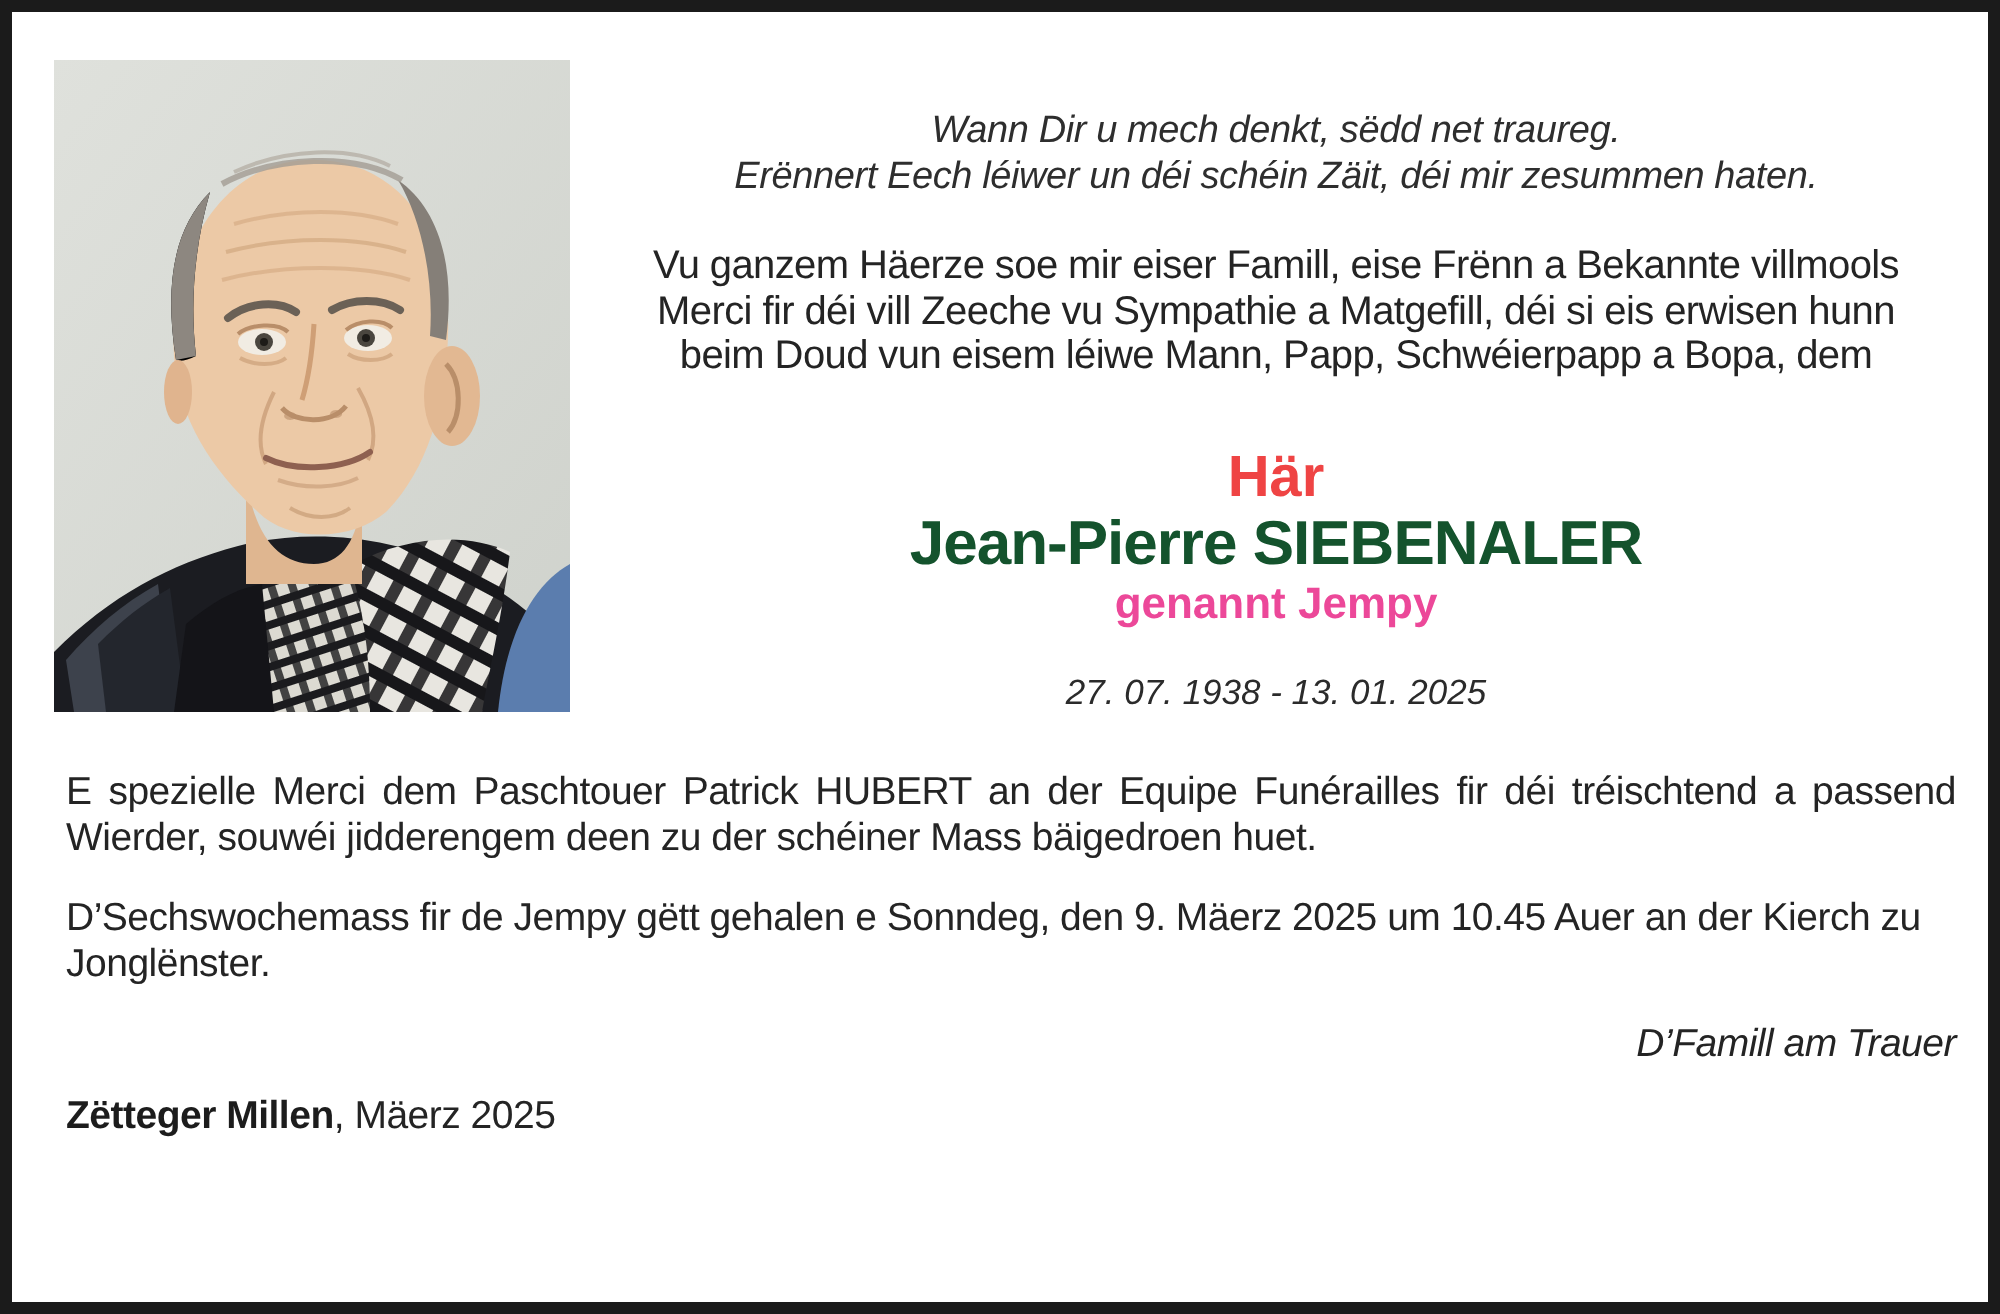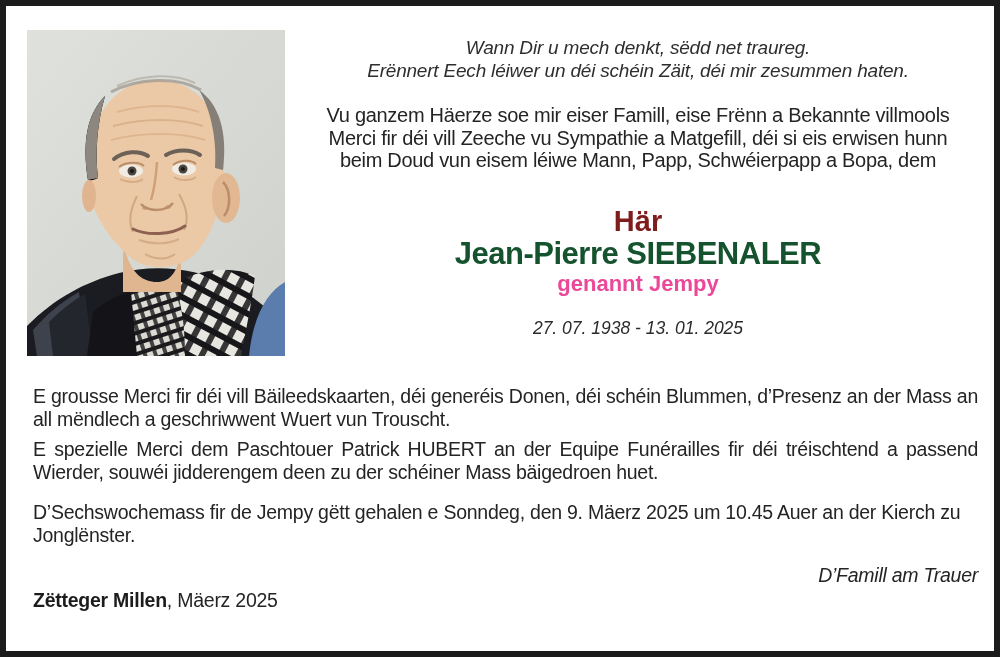--- a/index.html
+++ b/index.html
@@ -28,36 +28,36 @@
     top: 24px;
     width: 668px;
     text-align: center;
   }
   .epigraph {
     font-style: italic;
     font-size: 19px;
     line-height: 23px;
     color: #2e2e2e;
     letter-spacing: -0.2px;
-    margin-top: 6px;
+    margin-top: 24px;
   }
   .intro {
     margin: 22px auto 16px;
     width: 650px;
     font-size: 20px;
     line-height: 22.5px;
     letter-spacing: -0.3px;
     color: #242424;
   }
   .title {
     margin-top: 34px;
     font-size: 29px;
     line-height: 31px;
     font-weight: bold;
-    color: #7f1d1d;
+    color: #ef4444;
   }
   .name {
     font-size: 31px;
     line-height: 34px;
     font-weight: bold;
     letter-spacing: -0.5px;
     color: #14532d;
   }
   .nickname {
     font-size: 22px;
@@ -83,21 +83,21 @@
   }
   .body-block p { margin: 0 0 7px 0; text-align: justify; }
   .body-block p.mass { margin-top: 17px; text-align: left; }
   .closing {
     margin-top: 17px;
     text-align: right;
     font-size: 19.5px;
     font-style: italic;
   }
   .place-line {
-    margin-top: 2px;
+    margin-top: 13px;
     text-align: left;
     font-size: 19.5px;
   }
   .place-line .bold { font-weight: bold; color: #1c1c1c; }
 </style>
 </head>
 <body>
 
 <div class="sheet">
 
@@ -191,21 +191,20 @@
       <div>Erënnert Eech léiwer un déi schéin Zäit, déi mir zesummen haten.</div>
     </div>
     <div class="intro">Vu ganzem Häerze soe mir eiser Famill, eise Frënn a Bekannte villmools Merci fir déi vill Zeeche vu Sympathie a Matgefill, déi si eis erwisen hunn beim Doud vun eisem léiwe Mann, Papp, Schwéierpapp a Bopa, dem</div>
     <div class="title">Här</div>
     <div class="name">Jean-Pierre SIEBENALER</div>
     <div class="nickname">genannt Jempy</div>
     <div class="dates">27. 07. 1938 - 13. 01. 2025</div>
   </div>
 
   <div class="body-block">
-    <p>E grousse Merci fir déi vill Bäileedskaarten, déi generéis Donen, déi schéin Blummen, d’Presenz an der Mass an all mëndlech a geschriwwent Wuert vun Trouscht.</p>
     <p>E spezielle Merci dem Paschtouer Patrick HUBERT an der Equipe Funérailles fir déi tréischtend a passend Wierder, souwéi jidderengem deen zu der schéiner Mass bäigedroen huet.</p>
     <p class="mass">D’Sechswochemass fir de Jempy gëtt gehalen e Sonndeg, den 9. Mäerz 2025 um 10.45 Auer an der Kierch zu Jonglënster.</p>
     <div class="closing">D’Famill am Trauer</div>
     <div class="place-line">
       <span class="bold">Zëtteger Millen</span><span>, Mäerz 2025</span>
     </div>
   </div>
 
 </div>
 

